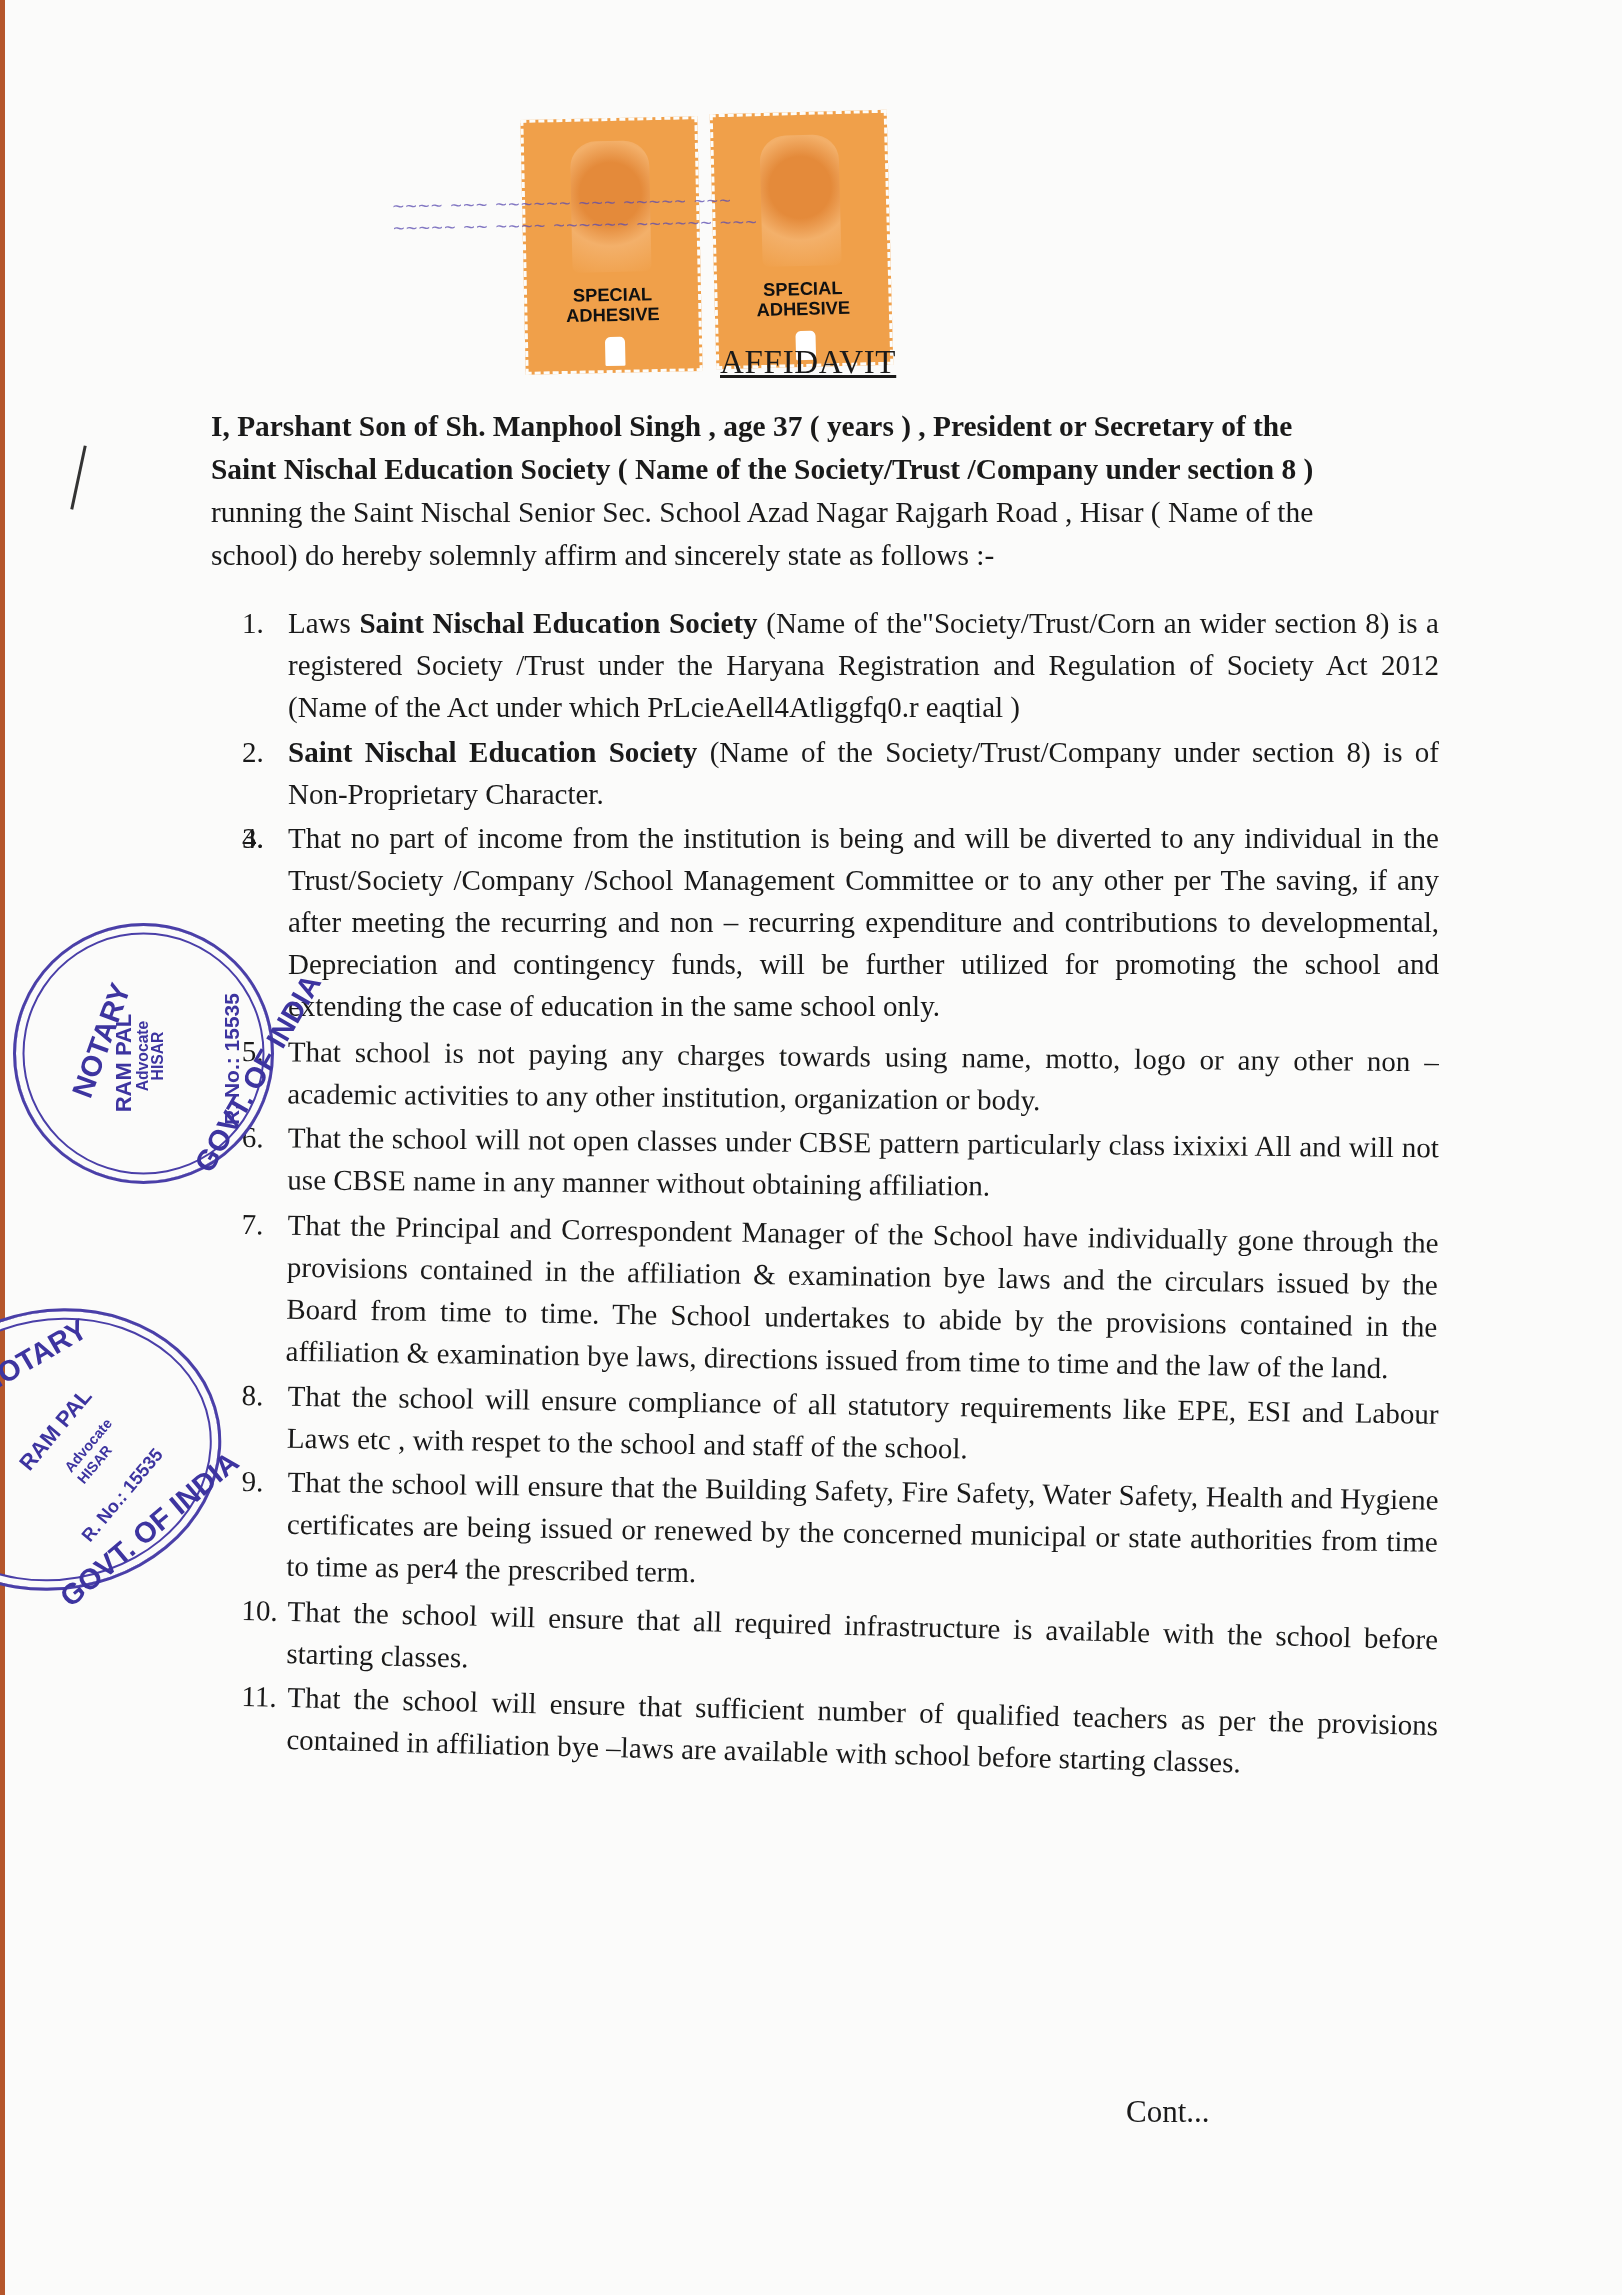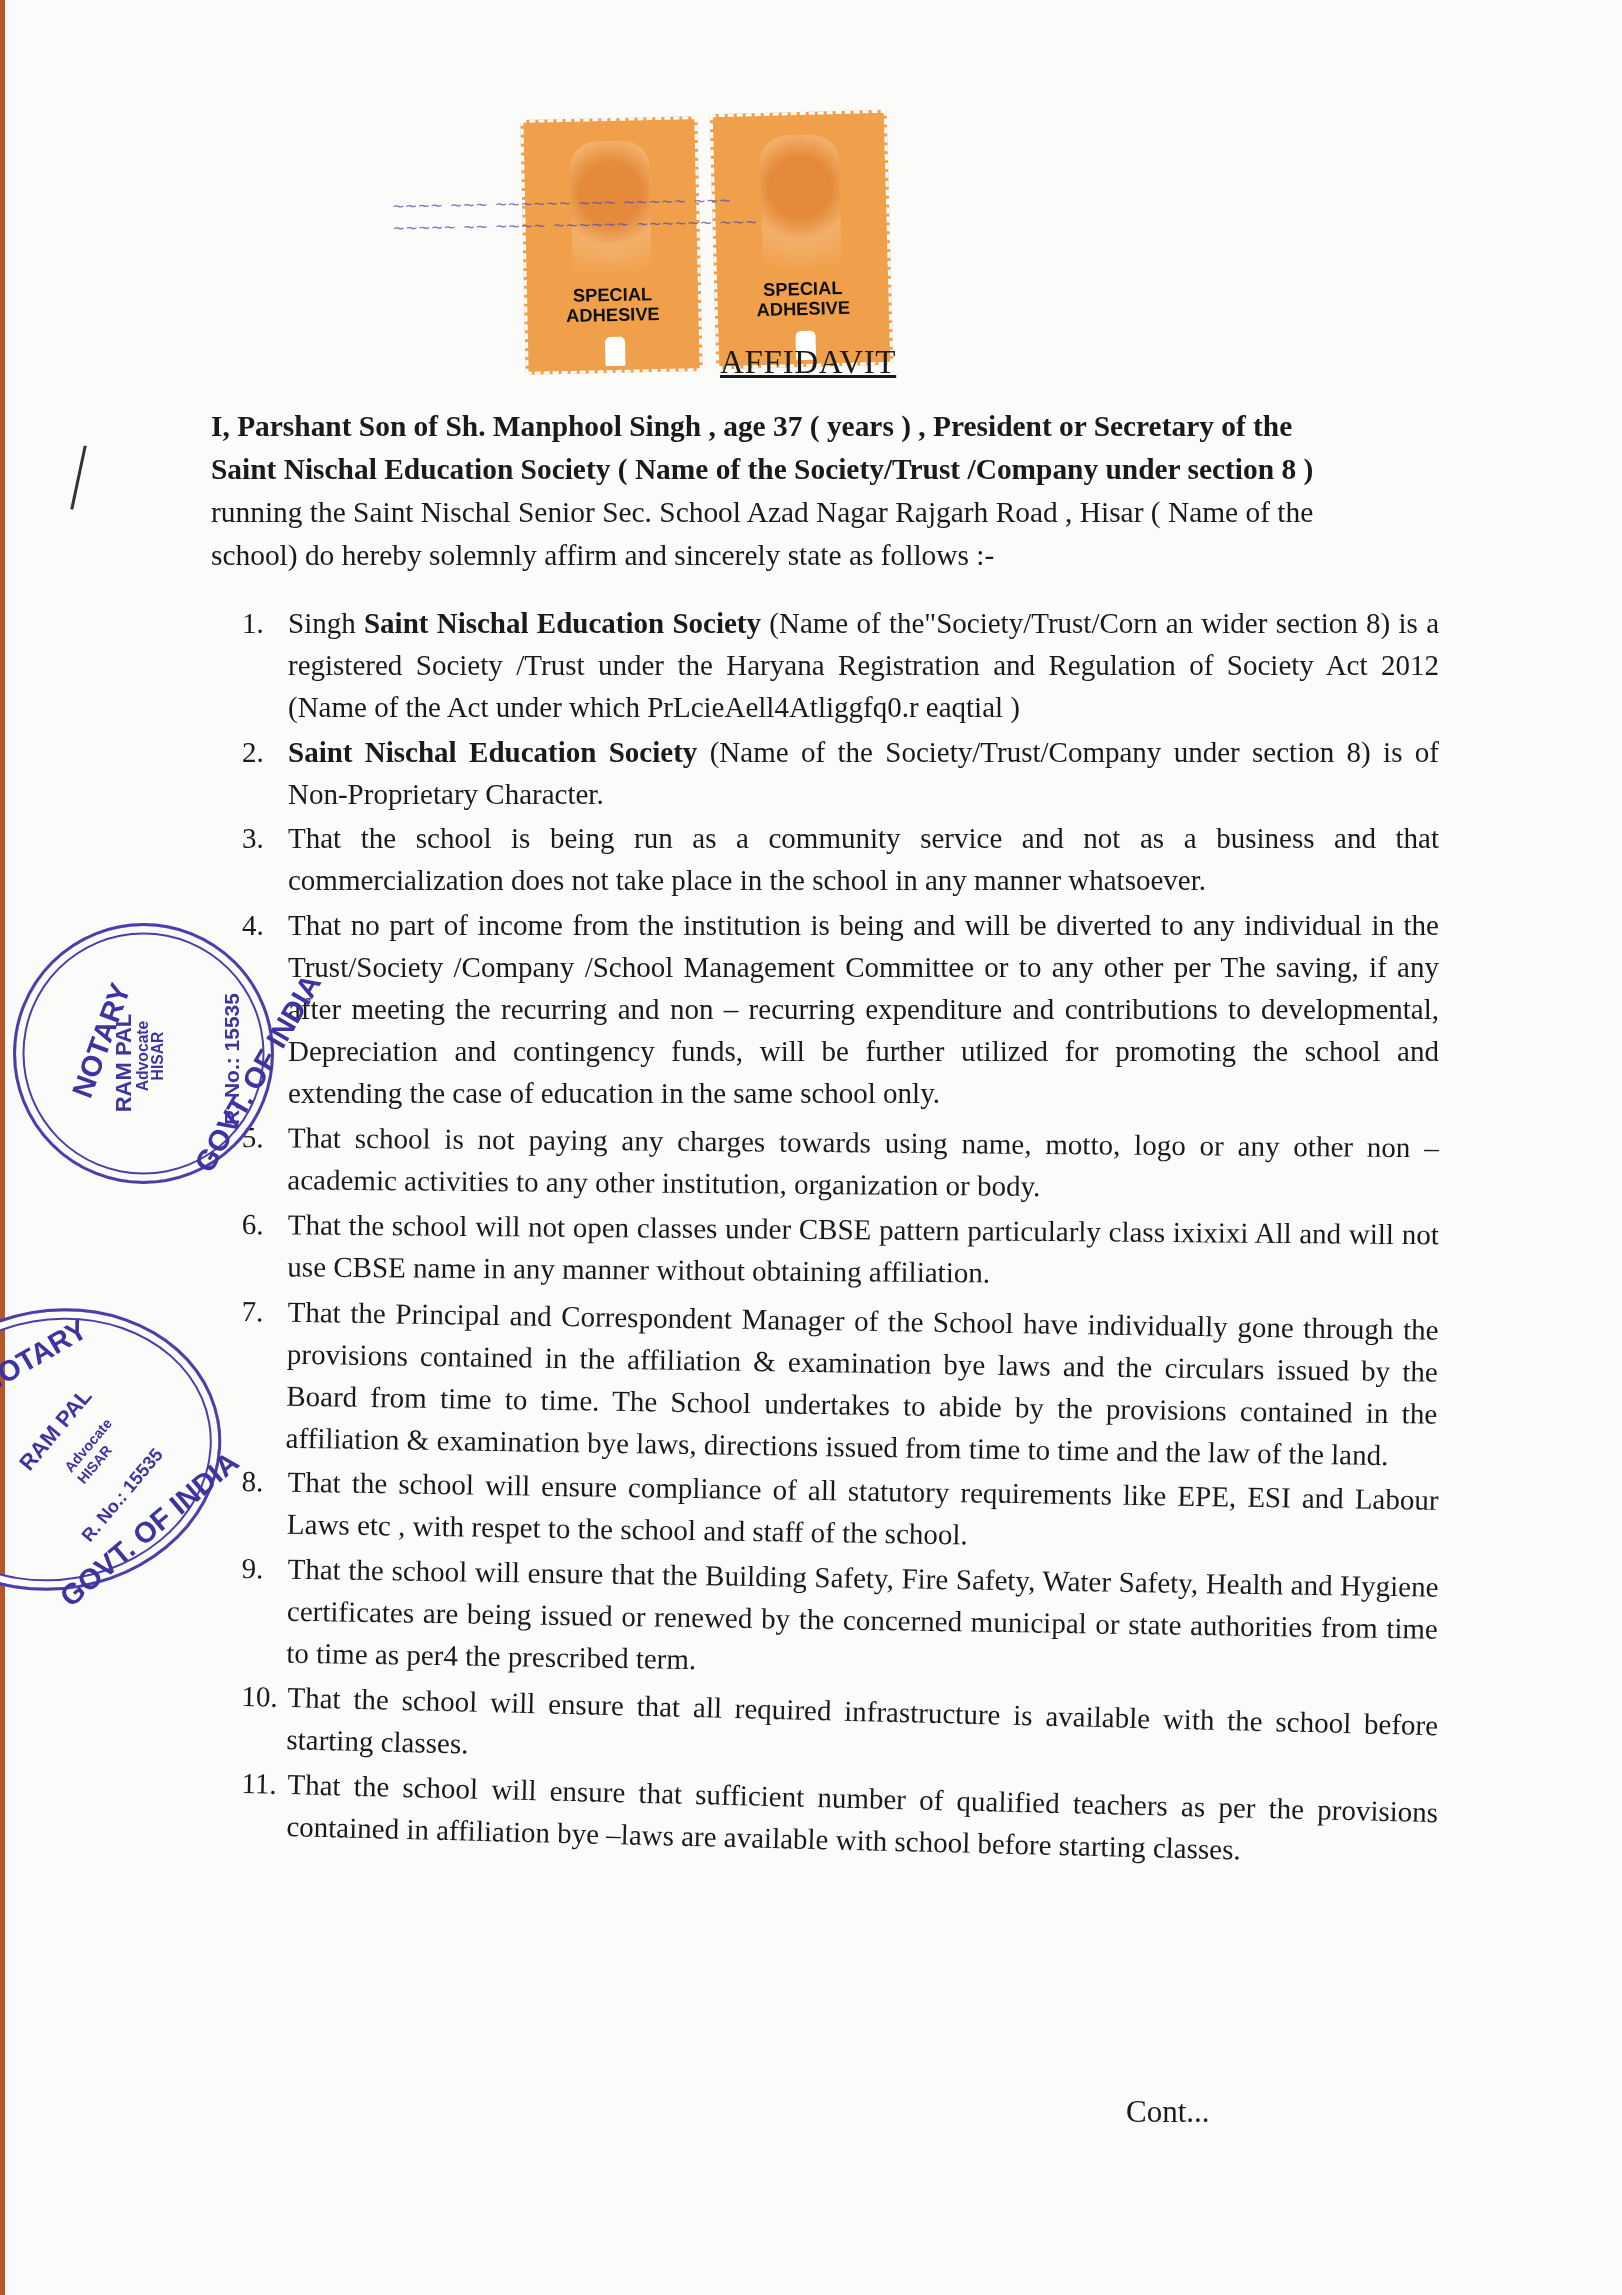--- a/index.html
+++ b/index.html
@@ -107,29 +107,28 @@
 <div class="intro">
   <div style="font-weight:bold">I, Parshant Son of Sh. Manphool Singh , age 37 ( years ) , President or Secretary of the</div>
   <div style="font-weight:bold">Saint Nischal Education Society ( Name of the Society/Trust /Company under section 8 )</div>
   <div>running the Saint Nischal Senior Sec. School Azad Nagar Rajgarh Road , Hisar ( Name of the</div>
   <div>school) do hereby solemnly affirm and  sincerely state as follows :-</div>
 </div>
 
 <ol class="items">
   <li class="item">
     <span class="num">1.</span>
-    <span>Singh </span><b>Saint Nischal Education Society</b><span> (Name of the"Society/Trust/Corn an wider section 8) is a registered Society /Trust under the Haryana Registration and Regulation of Society Act 2012 (Name of the Act under which PrLcieAell4Atliggfq0.r eaqtial )</span>
+    <span>Laws </span><b>Saint Nischal Education Society</b><span> (Name of the"Society/Trust/Corn an wider section 8) is a registered Society /Trust under the Haryana Registration and Regulation of Society Act 2012 (Name of the Act under which PrLcieAell4Atliggfq0.r eaqtial )</span>
   </li>
   <li class="item">
     <span class="num">2.</span>
     <b>Saint Nischal Education Society</b><span> (Name of the Society/Trust/Company under section 8) is of Non-Proprietary Character.</span>
   </li>
   <li class="item">
     <span class="num">3.</span>
-    <span>That the school is being run as a community service and not as a business and that commercialization does not take place in the school in any manner whatsoever.</span>
   </li>
   <li class="item">
     <span class="num">4.</span>
     <span>That no part of income from the institution is being and will be diverted to any individual in the Trust/Society /Company /School Management Committee or to any other per The saving, if any after meeting the recurring and non – recurring expenditure and contributions to developmental, Depreciation and contingency funds, will be further utilized for promoting the school and extending the case of education in the same school only.</span>
   </li>
   <li class="item tilt1">
     <span class="num">5.</span>
     <span>That school is not paying any charges towards using name, motto, logo or any other non –academic activities to any other institution, organization or body.</span>
   </li>
   <li class="item tilt1">

